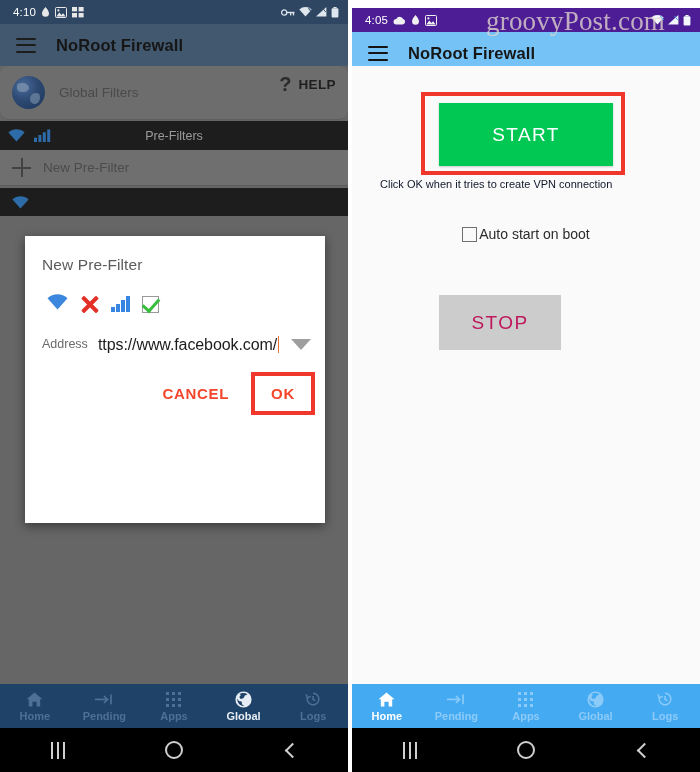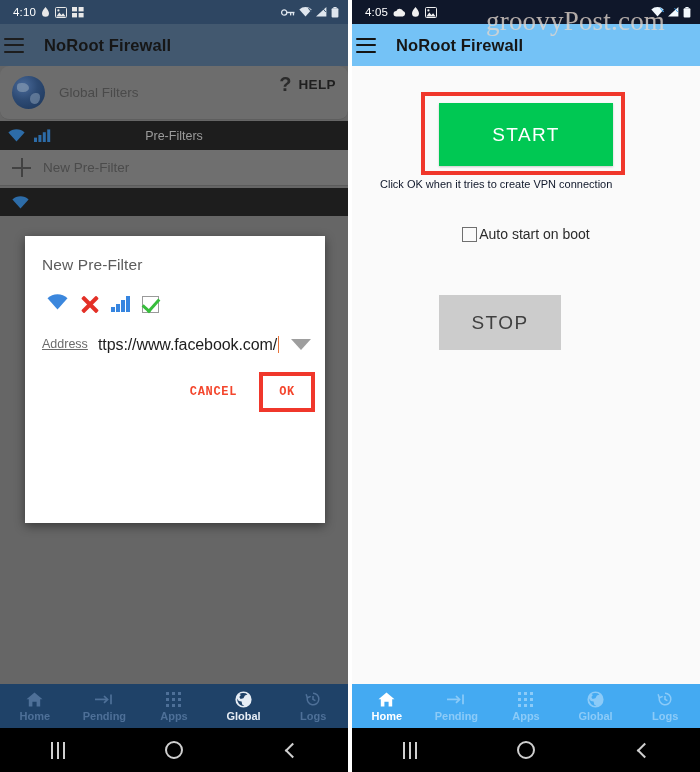--- a/index.html
+++ b/index.html
@@ -20,21 +20,21 @@
     position: relative; height: 24px; width: 100%;
     display: flex; align-items: center;
     font-size: 11.5px; color: #ffffff;
   }
   .sb-left { display: flex; align-items: center; gap: 5px; padding-left: 13px; }
   .sb-time { font-size: 11.5px; letter-spacing: .2px; }
   .sb-right { position: absolute; right: 9px; top: 0; height: 24px;
               display: flex; align-items: center; gap: 4px; }
   .sb-ic { display: inline-block; line-height: 0; }
 
-  .appbar { height: 42px; display: flex; align-items: center; padding-left: 4px; position: relative; }
+  .appbar { height: 42px; display: flex; align-items: center; padding-left: 16px; position: relative; }
   .hamburger { width: 20px; height: 15px; display: flex; flex-direction: column;
                justify-content: space-between; margin-right: 20px; cursor: pointer; }
   .hamburger i { display: block; height: 2px; width: 100%; background: #1b1b1b; border-radius: 1px; }
   .appbar-title { font-size: 16.5px; font-weight: 700; color: #161616; letter-spacing: .1px; }
 
   
   .phone-left .statusbar { background: #2e4662; }
   .phone-left .appbar { background: #42586f; }
   .phone-left .appbar .hamburger i { background: #1d1d1d; }
 
@@ -112,39 +112,39 @@
   .chkbox {
     width: 17px; height: 17px; border: 1.6px solid #9a9a9a; background: #fff;
     position: relative;
   }
   .chkbox::after {
     content: ""; position: absolute; left: 3px; top: -2px; width: 7px; height: 14px;
     border: solid #37bd3c; border-width: 0 3.2px 3.2px 0; transform: rotate(42deg);
   }
 
   .field { display: flex; align-items: flex-end; padding: 0 14px 0 17px; }
-  .field-label { font-size: 12.5px; color: #6b6b6b; width: 56px; flex: 0 0 auto; padding-bottom: 3px; text-decoration: underline; }
+  .field-label { font-size: 12.5px; color: #6b6b6b; width: 56px; flex: 0 0 auto; padding-bottom: 3px; }
   .field-inputwrap { flex: 1 1 auto; position: relative; }
   .field-value {
     font-size: 16px; color: #1d1d1d; padding-bottom: 2px; white-space: nowrap;
     overflow: hidden; letter-spacing: -.1px;
   }
   .underline-orange { height: 2px; background: #e8743b; width: 100%; }
   .underline-gray   { height: 1.4px; background: #c8c8c8; width: 100%; }
   .caret { display: inline-block; width: 1.4px; height: 17px; background: #e8743b;
            vertical-align: -3px; margin-left: 1px; }
   .spinner-arrow {
     width: 0; height: 0; border-left: 10px solid transparent; border-right: 10px solid transparent;
     border-top: 11px solid #9e9e9e; margin-left: 9px; margin-bottom: 4px; flex: 0 0 auto;
   }
   .dlg-actions { display: flex; justify-content: flex-end; align-items: center;
                  gap: 10px; padding: 0 14px 0 0; margin-top: 22px; }
-  .dlg-btn { font-size: 12px; font-weight: 700; color: #f4462d; letter-spacing: .7px;
+  .dlg-btn { font-size: 15px; font-weight: 700; color: #f4462d; letter-spacing: .7px;
              padding: 9px 16px; background: transparent; border: none; cursor: pointer;
-             font-family: Liberation Mono, monospace; }
+             font-family: Liberation Sans, sans-serif; }
   .highlight-box { outline: 4px solid #f0372b; outline-offset: 0px; }
 
   
   .bottomnav { position: absolute; bottom: 44px; left: 0; width: 348px; height: 44px;
                display: flex; align-items: center; }
   .navitem { flex: 1 1 0; display: flex; flex-direction: column; align-items: center;
              justify-content: center; gap: 2px; cursor: pointer; }
   .navitem .nl { font-size: 11px; font-weight: 700; }
   .navglyph { height: 17px; display: flex; align-items: center; justify-content: center; }
 
@@ -159,21 +159,21 @@
             background: #000; display: flex; align-items: center; }
   .sysbtn { flex: 1 1 0; display: flex; align-items: center; justify-content: center;
             color: #cfcfcf; cursor: pointer; }
   .sys-recent { display: flex; gap: 3.5px; }
   .sys-recent i { display: block; width: 2.3px; height: 17px; background: #cfcfcf; }
   .sys-home { width: 18px; height: 18px; border: 2.2px solid #cfcfcf; border-radius: 50%; }
   .sys-back { width: 11px; height: 11px; border-left: 2.3px solid #cfcfcf;
               border-bottom: 2.3px solid #cfcfcf; transform: rotate(45deg); margin-left: 4px; }
 
   
-  .phone-right .statusbar { background: #0f172a; }
+  .phone-right .statusbar { background: #4c1d95; margin-top: 8px; }
   .phone-right .appbar { background: #74c2f6; }
   .phone-right .appbar .hamburger i { background: #141414; }
   .watermark {
     position: absolute; left: 134px; top: 6px; font-family: Liberation Serif, serif;
     font-size: 27px; color: rgba(225,214,205,.78); white-space: nowrap;
     letter-spacing: .2px; z-index: 6; pointer-events: none;
   }
   .r-body { position: absolute; top: 66px; left: 0; width: 348px; height: 621px; background: #fafafa; }
 
   .start-wrap { position: absolute; left: 73px; top: 30px; width: 196px; height: 75px; }
@@ -185,21 +185,21 @@
     box-shadow: 0 1px 2px rgba(0,0,0,.2);
   }
   .hint { position: absolute; left: 28px; top: 110px; width: 250px;
           font-size: 11px; color: #0f172a; line-height: 17px; }
   .autostart { position: absolute; left: 0; top: 160px; width: 348px;
                display: flex; align-items: center; justify-content: center; gap: 2px; }
   .autostart .box { width: 15px; height: 15px; border: 1.8px solid #6f6f6f; background: #fafafa; }
   .autostart .lbl { font-size: 14px; color: #2b2b2b; }
   .stop-btn {
     position: absolute; left: 87px; top: 229px; width: 122px; height: 55px;
-    background: #cccccc; color: #404040; font-size: 19px; letter-spacing: 1.4px;
+    background: #cccccc; color: #be185d; font-size: 19px; letter-spacing: 1.4px;
     display: flex; align-items: center; justify-content: center; border: none;
     cursor: pointer; font-family: "Liberation Sans", sans-serif;
   }
   .gap { position: absolute; left: 348px; top: 0; width: 4px; height: 772px; background: #fff; z-index: 40; }
 </style>
 </head>
 <body>
 
 <div class="stage">
 

